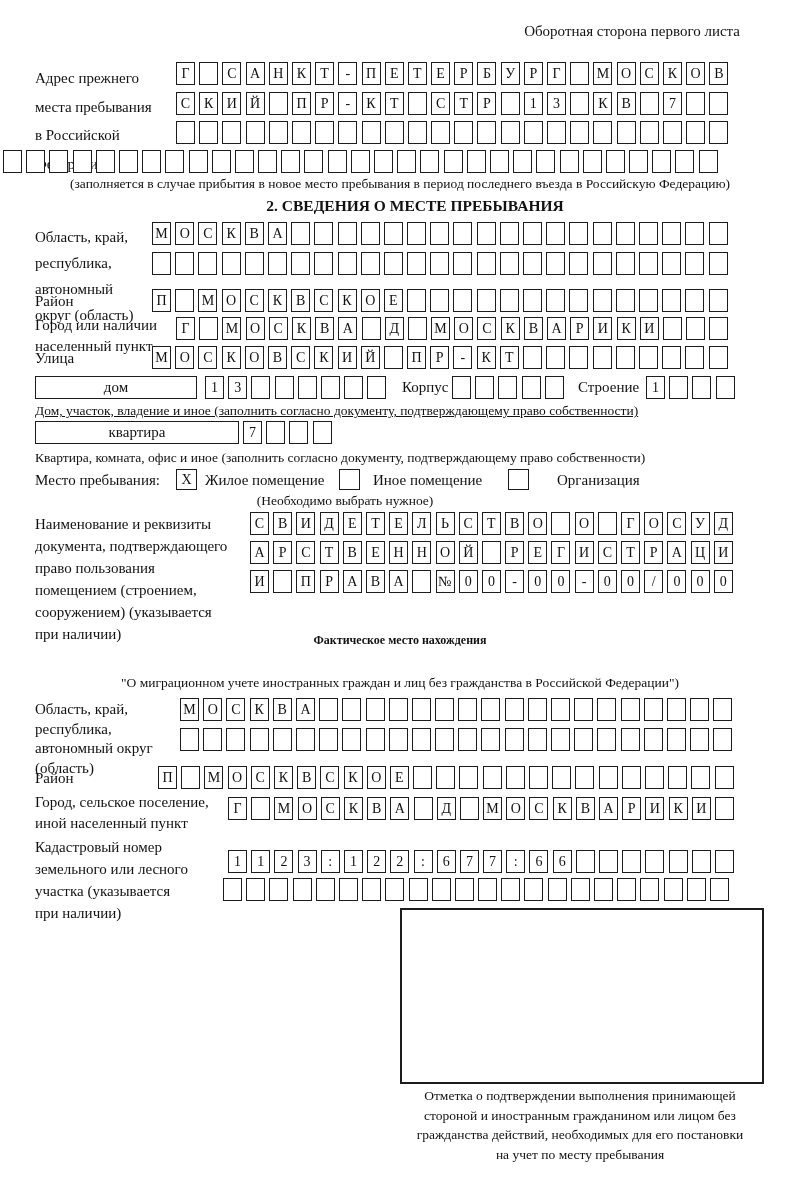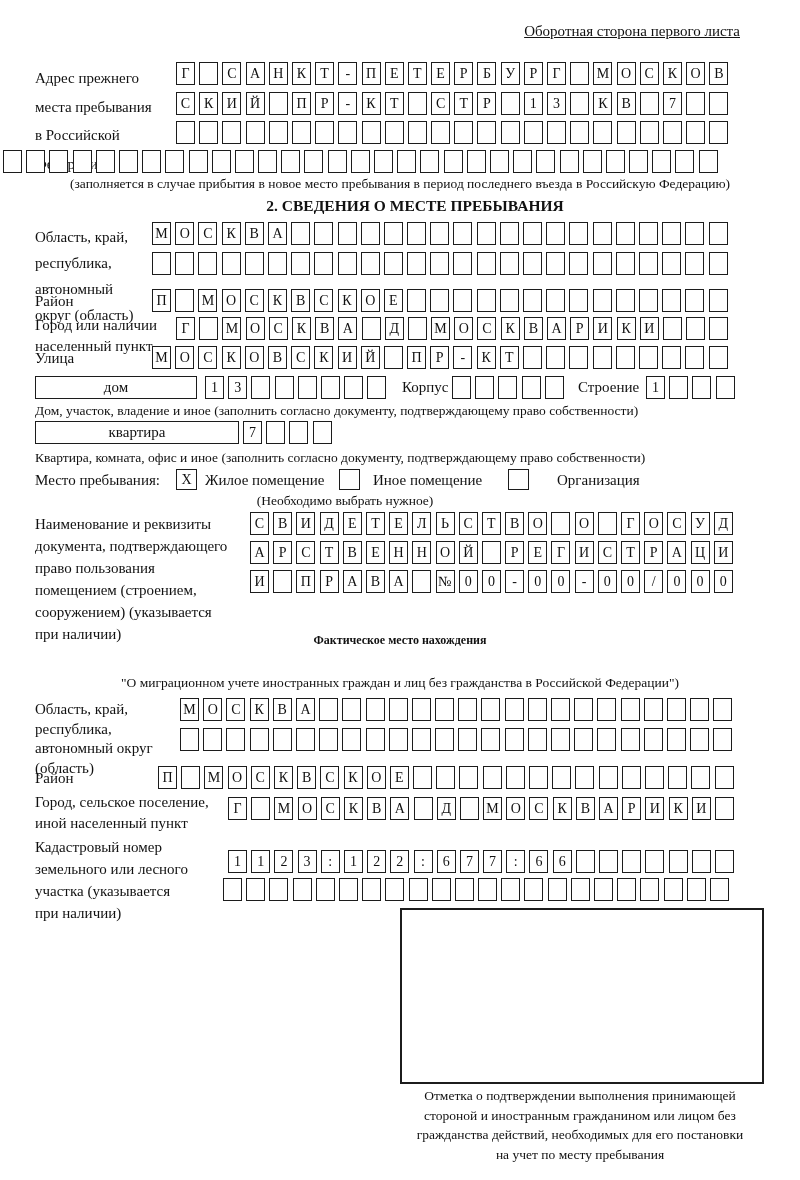--- a/index.html
+++ b/index.html
@@ -20,21 +20,21 @@
         text-align:center;font-size:14px;line-height:19px;background:#fff;}
   .stampbox{position:absolute;left:400px;top:908px;width:360px;height:172px;
         border:2px solid #1c1c1c;background:#fff;}
   .labelblock div{display:block;}
 </style>
 </head>
 <body>
 
 <div class="page">
 
-  <div class="abs lbl" style="top:22px;right:60px;text-decoration:underline;">Оборотная сторона первого листа</div>
+  <div class="abs lbl" style="top:22px;right:60px;">Оборотная сторона первого листа</div>
 
   <div class="abs lbl labelblock" style="left:35px;top:64px;line-height:28.5px;">
     <div>Адрес прежнего</div>
     <div>места пребывания</div>
     <div>в Российской</div>
     <div>Федерации</div>
   </div>
   <div class="cellrow" style="left:176px;top:62px;"><span class="cell">Г</span><span class="cell"></span><span class="cell">С</span><span class="cell">А</span><span class="cell">Н</span><span class="cell">К</span><span class="cell">Т</span><span class="cell">-</span><span class="cell">П</span><span class="cell">Е</span><span class="cell">Т</span><span class="cell">Е</span><span class="cell">Р</span><span class="cell">Б</span><span class="cell">У</span><span class="cell">Р</span><span class="cell">Г</span><span class="cell"></span><span class="cell">М</span><span class="cell">О</span><span class="cell">С</span><span class="cell">К</span><span class="cell">О</span><span class="cell">В</span></div>
   <div class="cellrow" style="left:176px;top:92px;"><span class="cell">С</span><span class="cell">К</span><span class="cell">И</span><span class="cell">Й</span><span class="cell"></span><span class="cell">П</span><span class="cell">Р</span><span class="cell">-</span><span class="cell">К</span><span class="cell">Т</span><span class="cell"></span><span class="cell">С</span><span class="cell">Т</span><span class="cell">Р</span><span class="cell"></span><span class="cell">1</span><span class="cell">3</span><span class="cell"></span><span class="cell">К</span><span class="cell">В</span><span class="cell"></span><span class="cell">7</span><span class="cell"></span><span class="cell"></span></div>
   <div class="cellrow" style="left:176px;top:121px;"><span class="cell"></span><span class="cell"></span><span class="cell"></span><span class="cell"></span><span class="cell"></span><span class="cell"></span><span class="cell"></span><span class="cell"></span><span class="cell"></span><span class="cell"></span><span class="cell"></span><span class="cell"></span><span class="cell"></span><span class="cell"></span><span class="cell"></span><span class="cell"></span><span class="cell"></span><span class="cell"></span><span class="cell"></span><span class="cell"></span><span class="cell"></span><span class="cell"></span><span class="cell"></span><span class="cell"></span></div>
@@ -63,21 +63,21 @@
 
   <div class="abs lbl" style="left:35px;top:349px;">Улица</div>
   <div class="cellrow" style="left:152px;top:346px;"><span class="cell">М</span><span class="cell">О</span><span class="cell">С</span><span class="cell">К</span><span class="cell">О</span><span class="cell">В</span><span class="cell">С</span><span class="cell">К</span><span class="cell">И</span><span class="cell">Й</span><span class="cell"></span><span class="cell">П</span><span class="cell">Р</span><span class="cell">-</span><span class="cell">К</span><span class="cell">Т</span><span class="cell"></span><span class="cell"></span><span class="cell"></span><span class="cell"></span><span class="cell"></span><span class="cell"></span><span class="cell"></span><span class="cell"></span><span class="cell"></span></div>
 
   <div class="wbox" style="left:35px;top:376px;width:160px;">дом</div>
   <div class="cellrow" style="left:205px;top:376px;"><span class="cell">1</span><span class="cell">3</span><span class="cell"></span><span class="cell"></span><span class="cell"></span><span class="cell"></span><span class="cell"></span><span class="cell"></span></div>
   <div class="abs lbl" style="left:402px;top:378px;">Корпус</div>
   <div class="cellrow" style="left:452px;top:376px;"><span class="cell"></span><span class="cell"></span><span class="cell"></span><span class="cell"></span><span class="cell"></span></div>
   <div class="abs lbl" style="left:578px;top:378px;">Строение</div>
   <div class="cellrow" style="left:646px;top:376px;"><span class="cell">1</span><span class="cell"></span><span class="cell"></span><span class="cell"></span></div>
-  <div class="abs cap" style="left:35px;top:403px;">Дом, участок, владение и иное (заполнить согласно документу, подтверждающему право собственности)</div>
+  <div class="abs cap" style="left:35px;top:403px;text-decoration:underline;">Дом, участок, владение и иное (заполнить согласно документу, подтверждающему право собственности)</div>
 
   <div class="wbox" style="left:35px;top:421px;width:202px;">квартира</div>
   <div class="cellrow" style="left:243px;top:421px;"><span class="cell">7</span><span class="cell"></span><span class="cell"></span><span class="cell"></span></div>
   <div class="abs cap" style="left:35px;top:450px;text-align:center;">Квартира, комната, офис и иное (заполнить согласно документу, подтверждающему право собственности)</div>
 
   <div class="abs lbl" style="left:35px;top:471px;">Место пребывания:</div>
   <div class="checkbox" style="left:176px;top:469px;">X</div>
   <div class="abs lbl" style="left:205px;top:471px;">Жилое помещение</div>
   <div class="checkbox" style="left:339px;top:469px;"></div>
   <div class="abs lbl" style="left:373px;top:471px;">Иное помещение</div>

